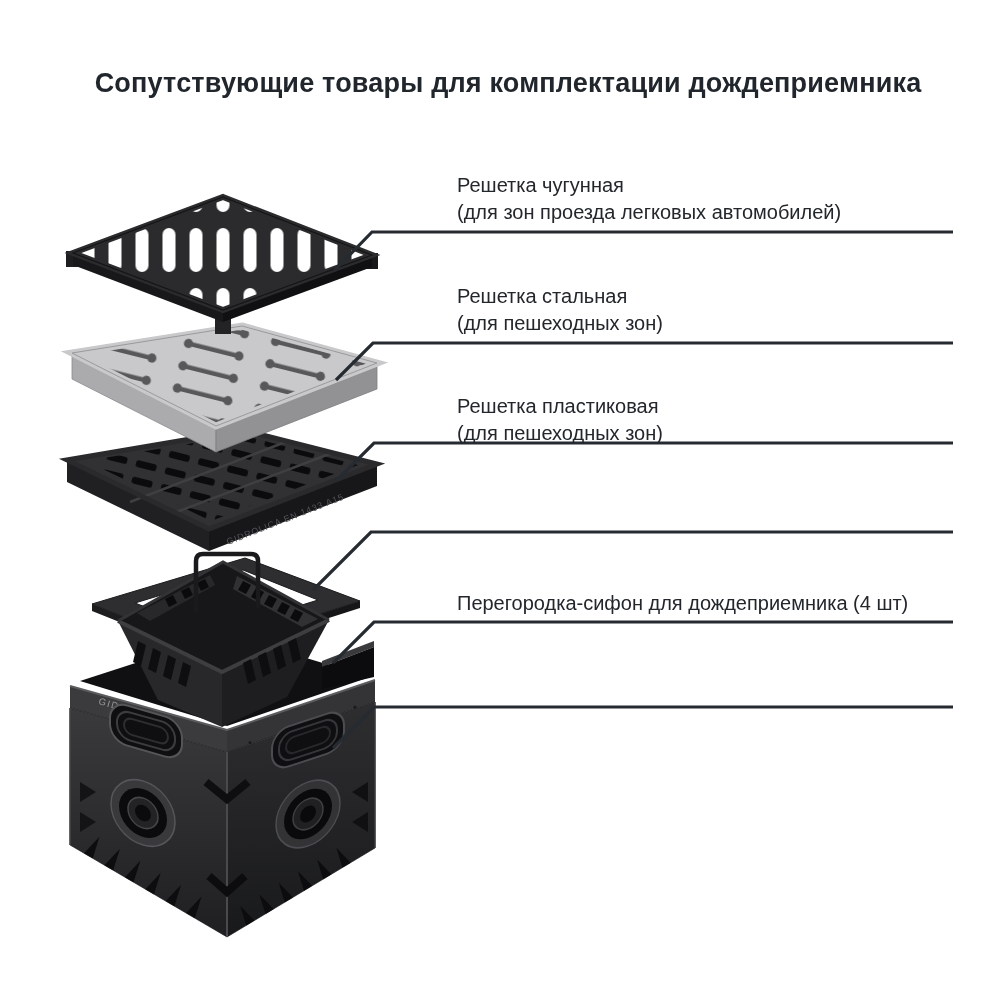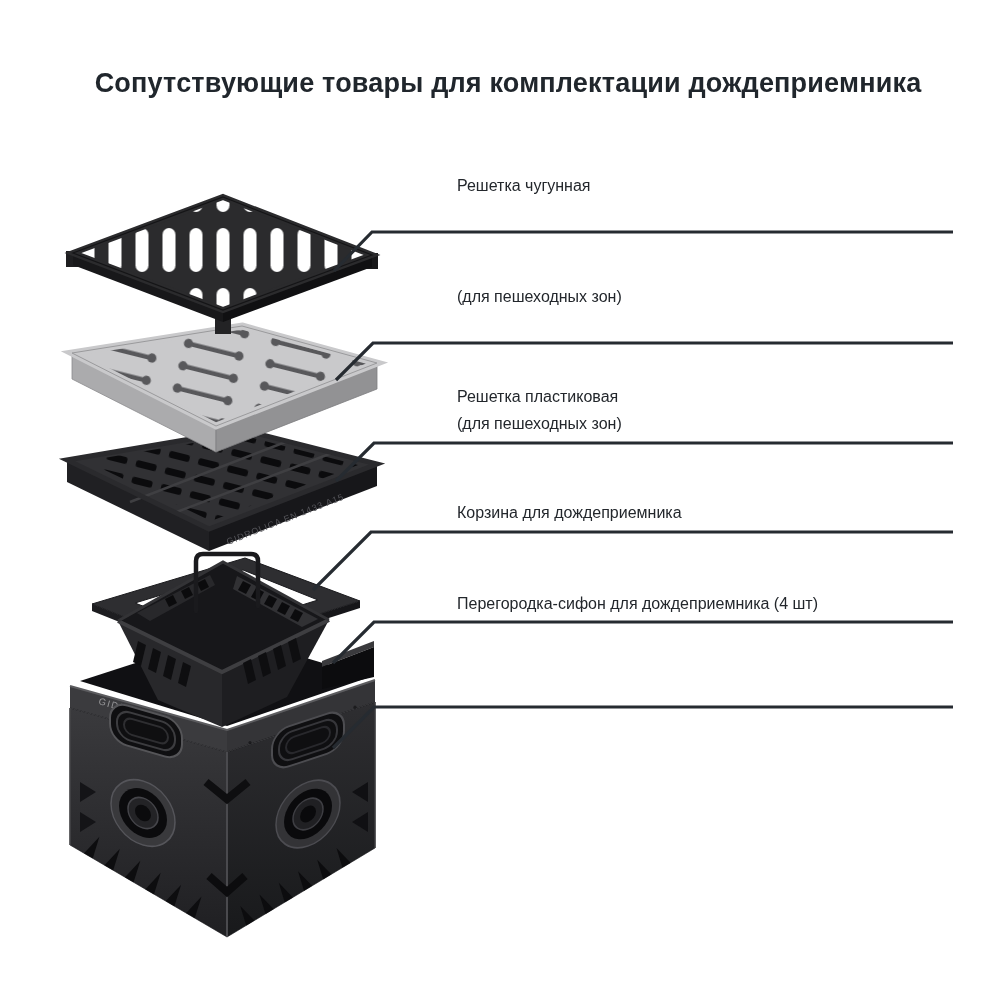--- a/index.html
+++ b/index.html
@@ -7,21 +7,21 @@
     position:relative;width:1000px;height:1000px;background:#ffffff;
     font-family:"Liberation Sans",sans-serif;overflow:hidden;
   }
   .page-title{
     position:absolute;top:60px;left:0;width:1000px;text-align:center;
     font-size:27px;font-weight:bold;color:#20262c;letter-spacing:.2px;margin:8px;
   }
   .illustration-svg{position:absolute;left:0;top:0;width:1000px;height:1000px;}
   .callout{
     position:absolute;left:457px;width:495px;
-    font-size:16px;line-height:27px;color:#23272c;
+    font-size:20px;line-height:27px;color:#23272c;
   }
   .callout-line:empty{display:none;}
 </style>
 </head>
 <body>
 
 <div class="canvas">
 
   <h1 class="page-title">Сопутствующие товары для комплектации дождеприемника</h1>
 
@@ -200,30 +200,28 @@
       <polyline points="336,380 373,343 953,343"></polyline>
       <polyline points="336,481 374,443 953,443"></polyline>
       <polyline points="313,590 371,532 953,532"></polyline>
       <polyline points="333,663 374,622 953,622"></polyline>
       <polyline points="333,748 374,707 953,707"></polyline>
     </g>
   </svg>
 
   <div class="callout" style="top:172px">
     <div class="callout-line">Решетка чугунная</div>
+    <div class="callout-line">(для зон проезда легковых автомобилей)</div>
   </div>
   <div class="callout" style="top:283px">
+    <div class="callout-line">Решетка стальная</div>
     <div class="callout-line">(для пешеходных зон)</div>
   </div>
-  <div class="callout" style="top:383px">
+  <div class="callout" style="top:393px">
     <div class="callout-line">Решетка пластиковая</div>
     <div class="callout-line">(для пешеходных зон)</div>
   </div>
-  <div class="callout" style="top:499px">
-    <div class="callout-line">Корзина для дождеприемника</div>
-
-  </div>
   <div class="callout" style="top:590px">
     <div class="callout-line">Перегородка-сифон для дождеприемника (4 шт)</div>
 
   </div>
 
 </div>
 
 </body></html>

